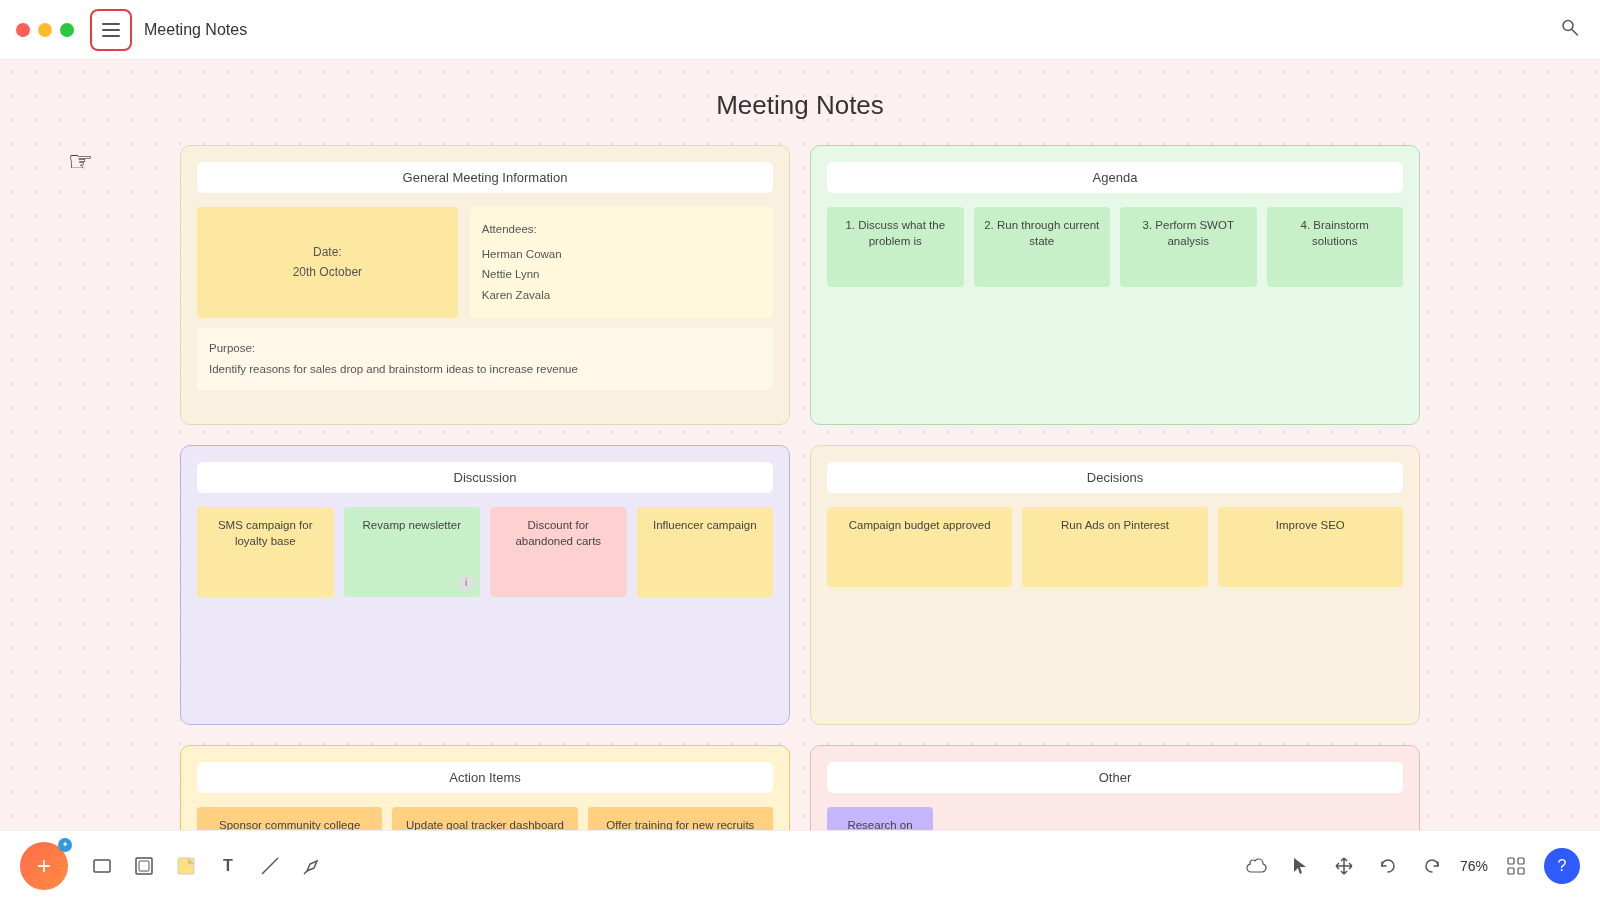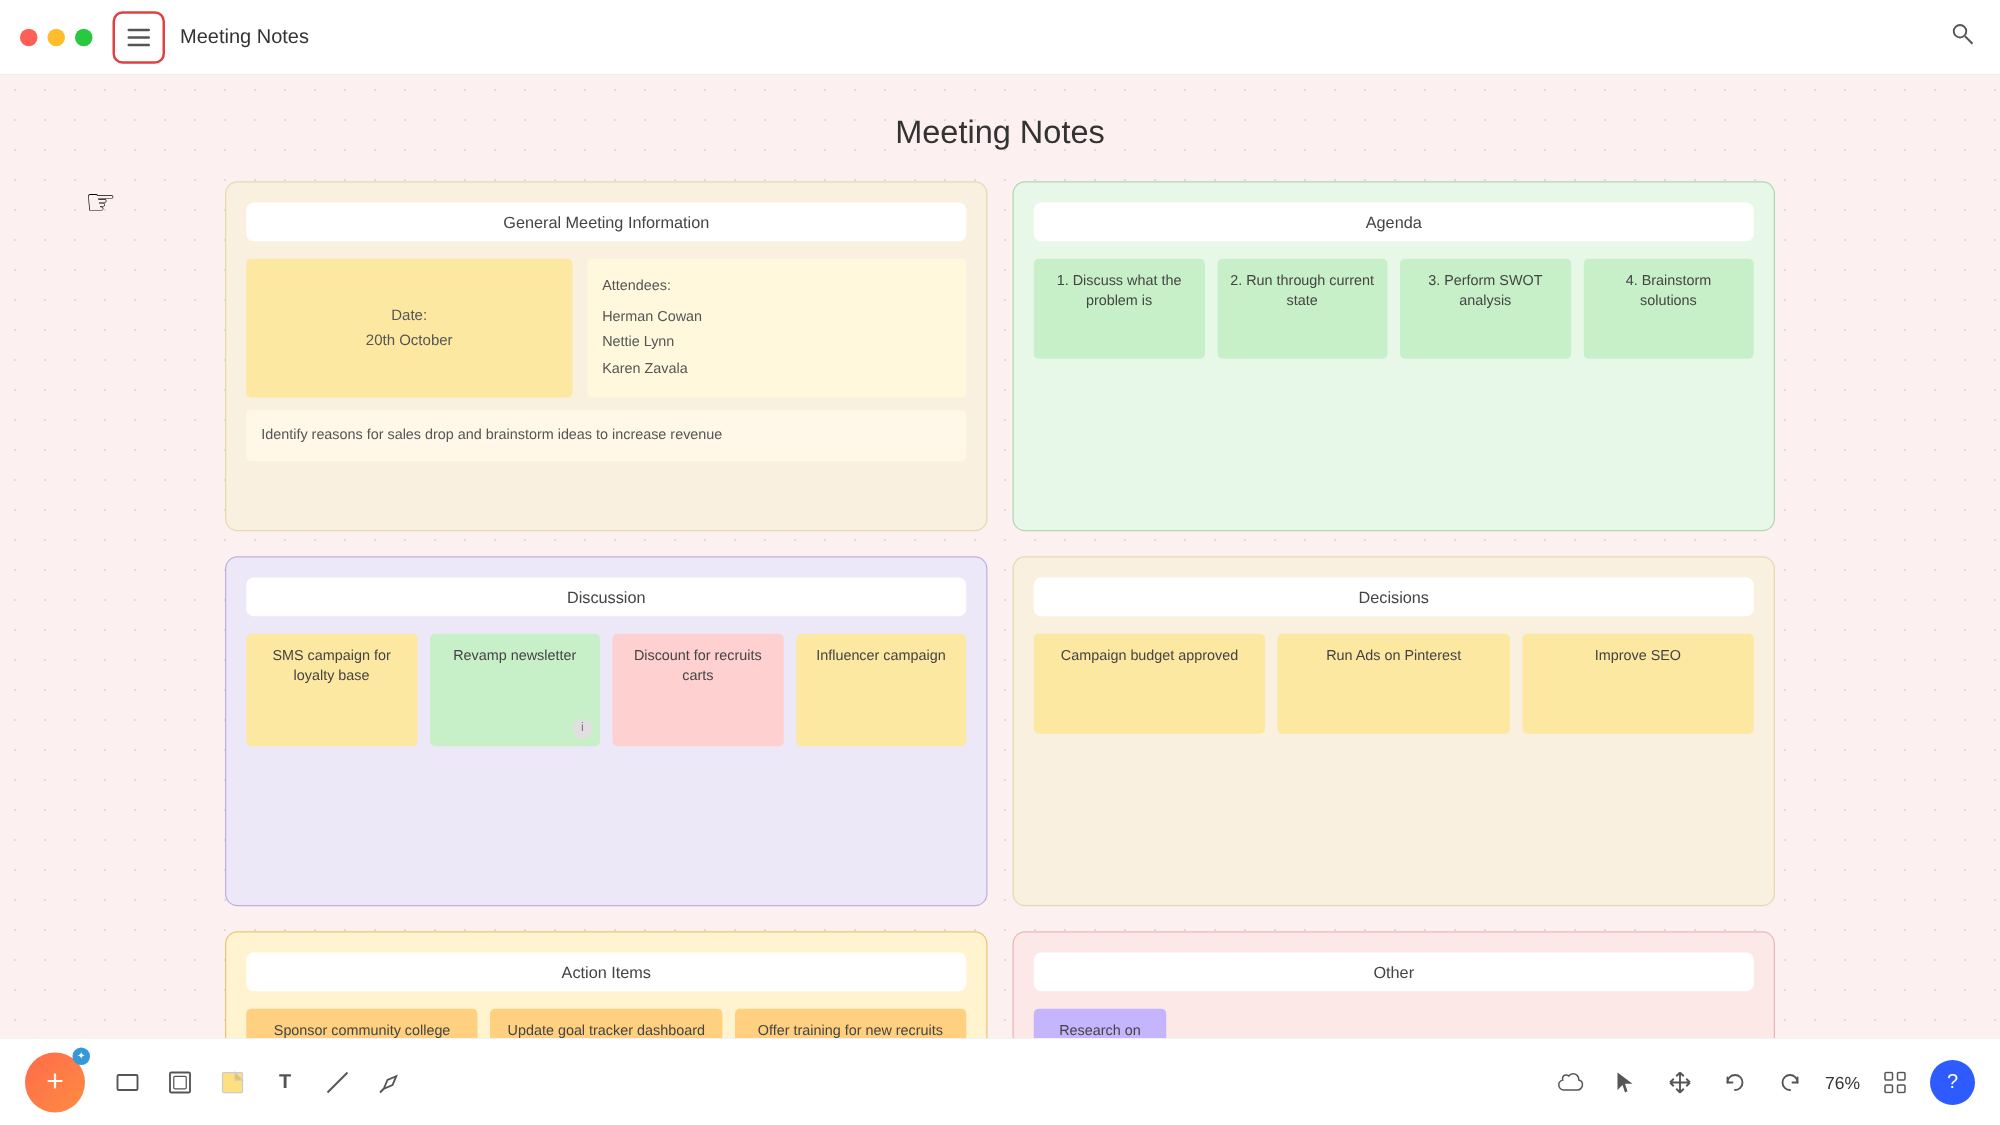--- a/index.html
+++ b/index.html
@@ -302,20 +302,21 @@
           <span>20th October</span>
         </div>
         <div class="attendees-box">
           <div style="font-weight:500;margin-bottom:4px;">Attendees:</div>
           <div>Herman Cowan</div>
           <div>Nettie Lynn</div>
           <div>Karen Zavala</div>
         </div>
       </div>
       <div class="purpose-box">
+        <div style="font-weight:500;margin-bottom:4px;">Purpose:</div>
         <div>Identify reasons for sales drop and brainstorm ideas to increase revenue</div>
       </div>
     </div>
 
     <div class="board-section section-agenda">
       <div class="section-header">Agenda</div>
       <div style="display:flex; flex-wrap:wrap; gap:10px;">
         <div class="sticky-note agenda-sticky" style="background:#c8f0c8; width:calc(50% - 5px); min-height:80px;">
           <span>1. Discuss what the problem is</span>
         </div>
@@ -335,21 +336,21 @@
       <div class="section-header">Discussion</div>
       <div style="display:flex; flex-wrap:wrap; gap:10px;">
         <div class="sticky-note disc-yellow sticky-wrapper" style="width:calc(33% - 7px); min-height:90px; position:relative;">
           <span>SMS campaign for loyalty base</span>
         </div>
         <div class="sticky-note disc-green sticky-wrapper" style="width:calc(33% - 7px); min-height:90px; position:relative;">
           <span>Revamp newsletter</span>
           <div class="info-icon">i</div>
         </div>
         <div class="sticky-note disc-pink sticky-wrapper" style="width:calc(33% - 7px); min-height:90px; position:relative;">
-          <span>Discount for recruits carts</span>
+          <span>Discount for abandoned carts</span>
         </div>
         <div class="sticky-note disc-yellow sticky-wrapper" style="width:calc(33% - 7px); min-height:90px; position:relative;">
           <span>Influencer campaign</span>
         </div>
       </div>
     </div>
 
     <div class="board-section section-decisions">
       <div class="section-header">Decisions</div>
       <div style="display:flex; gap:10px;">

